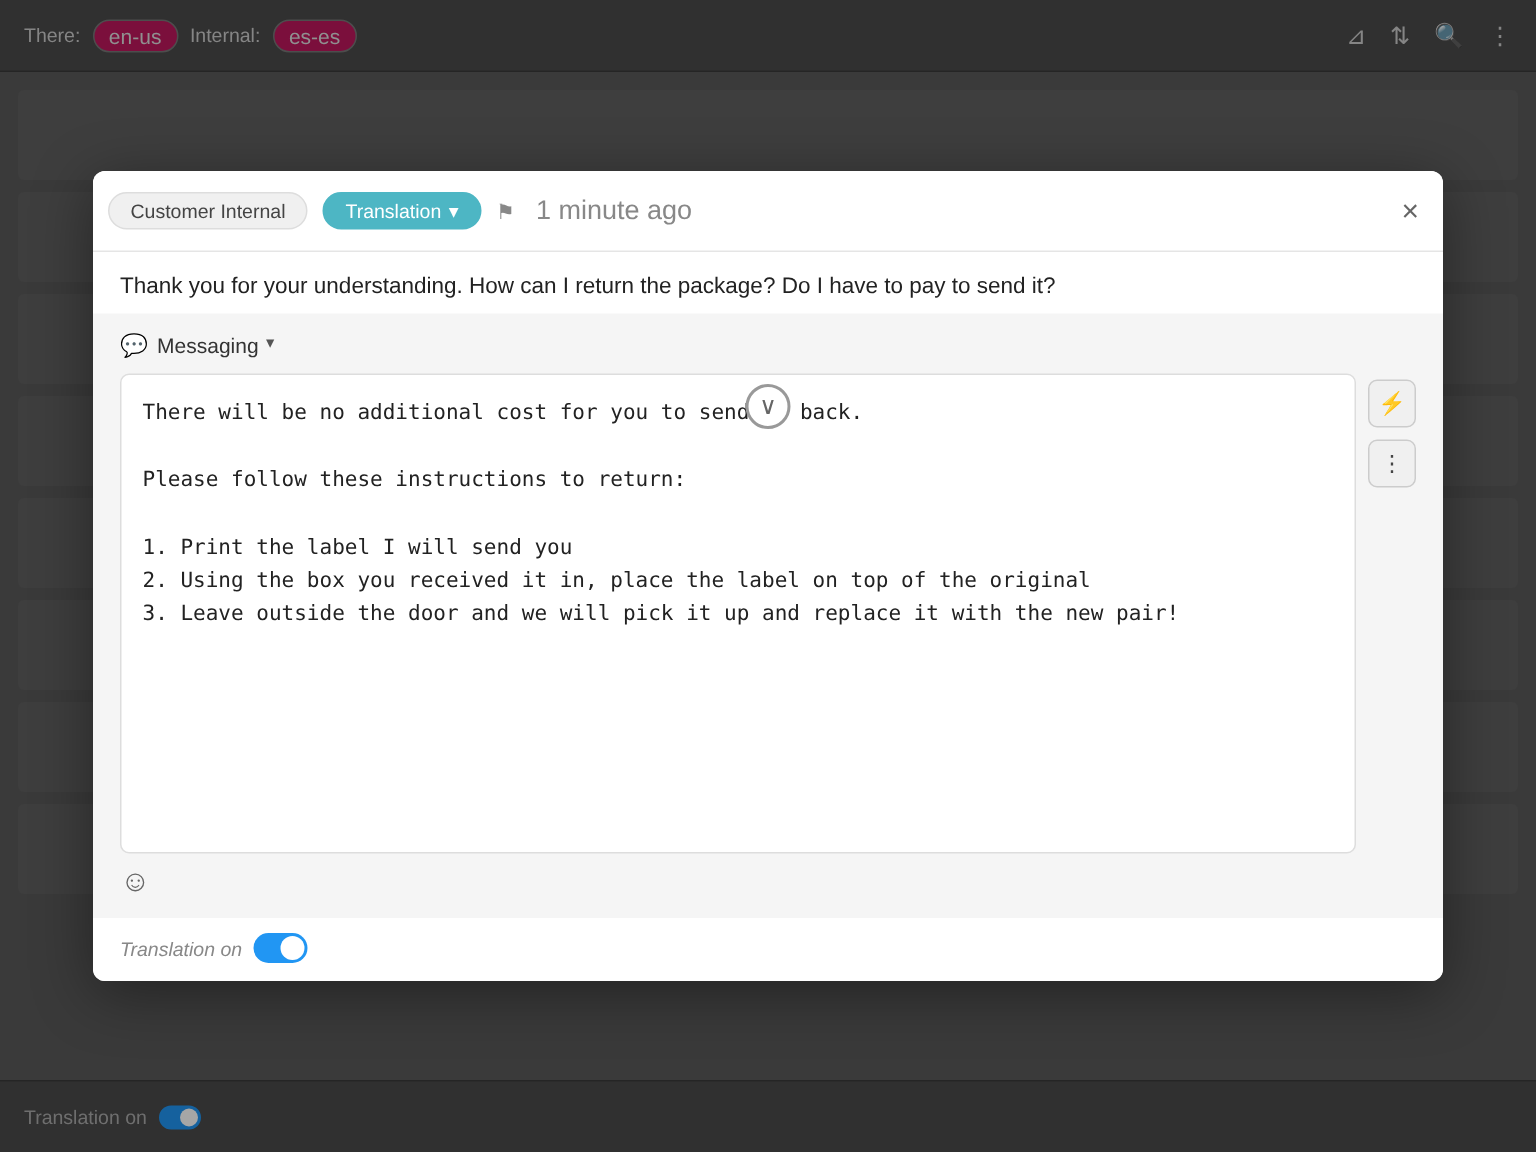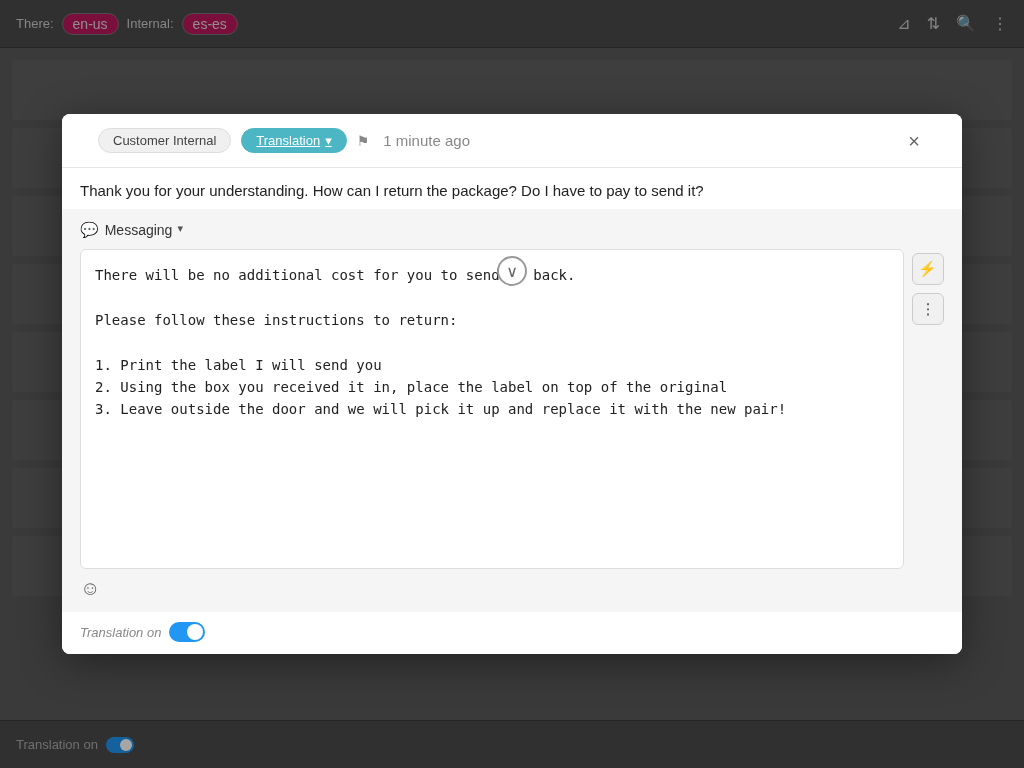--- a/index.html
+++ b/index.html
@@ -124,21 +124,21 @@
       max-width: 95%;
       box-shadow: 0 8px 40px rgba(0,0,0,0.4);
       overflow: hidden;
       position: relative;
     }
 
     
     .modal-header {
       display: flex;
       align-items: center;
-      padding: 14px 36px;
+      padding: 14px 10px;
       gap: 10px;
       border-bottom: 1px solid #e5e5e5;
       background: white;
     }
     .tab-btn {
       border-radius: 20px;
       padding: 4px 14px;
       font-size: 13px;
       font-weight: 500;
       cursor: pointer;
@@ -149,28 +149,27 @@
       color: #444;
       border: 1px solid #ddd;
     }
     .tab-btn.active {
       background: #4db6c4;
       color: white;
       border: 1px solid #4db6c4;
       display: flex;
       align-items: center;
       gap: 5px;
-      text-decoration: underline;
     }
     .flag-icon {
       font-size: 14px;
       color: #888;
     }
     .timestamp {
-      font-size: 15px;
+      font-size: 18px;
       color: #888;
       margin-left: 4px;
     }
     .modal-close {
       margin-left: auto;
       font-size: 20px;
       color: #666;
       cursor: pointer;
       line-height: 1;
       padding: 2px 6px;

